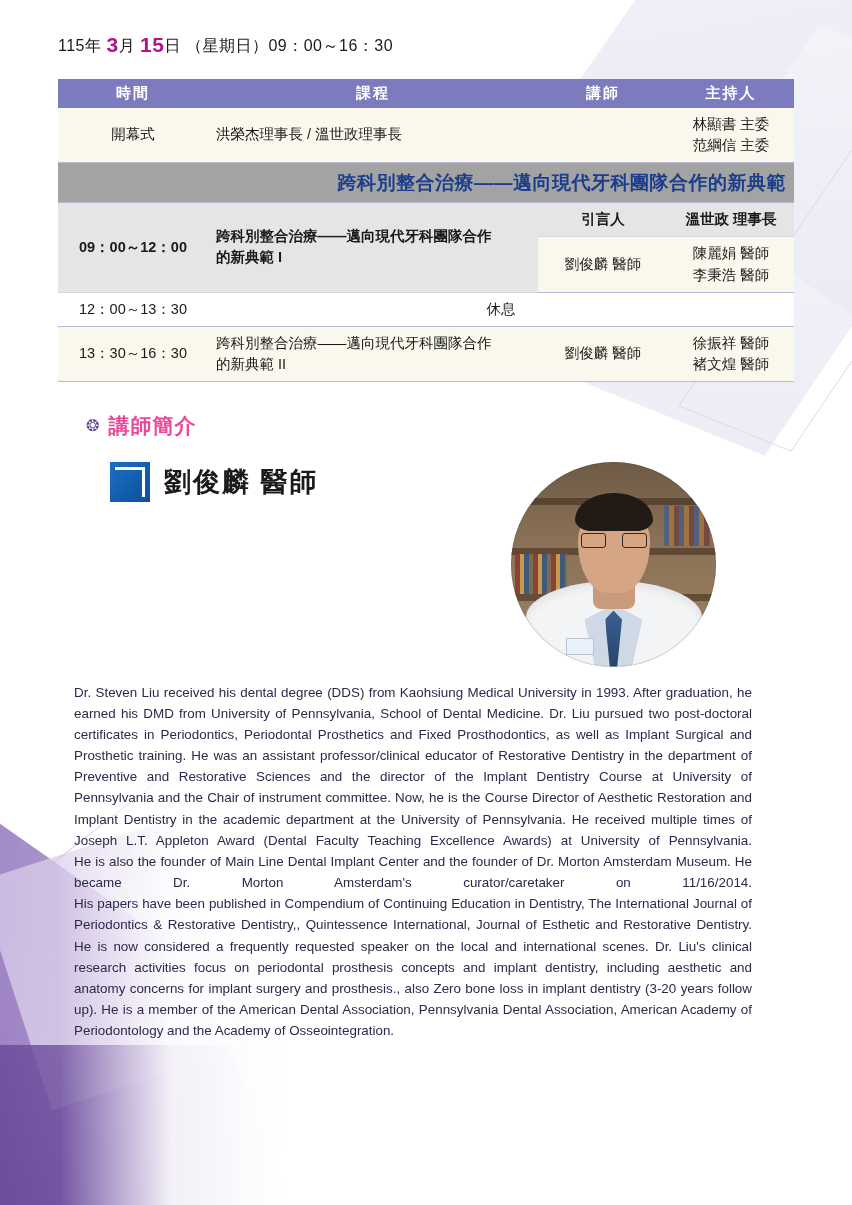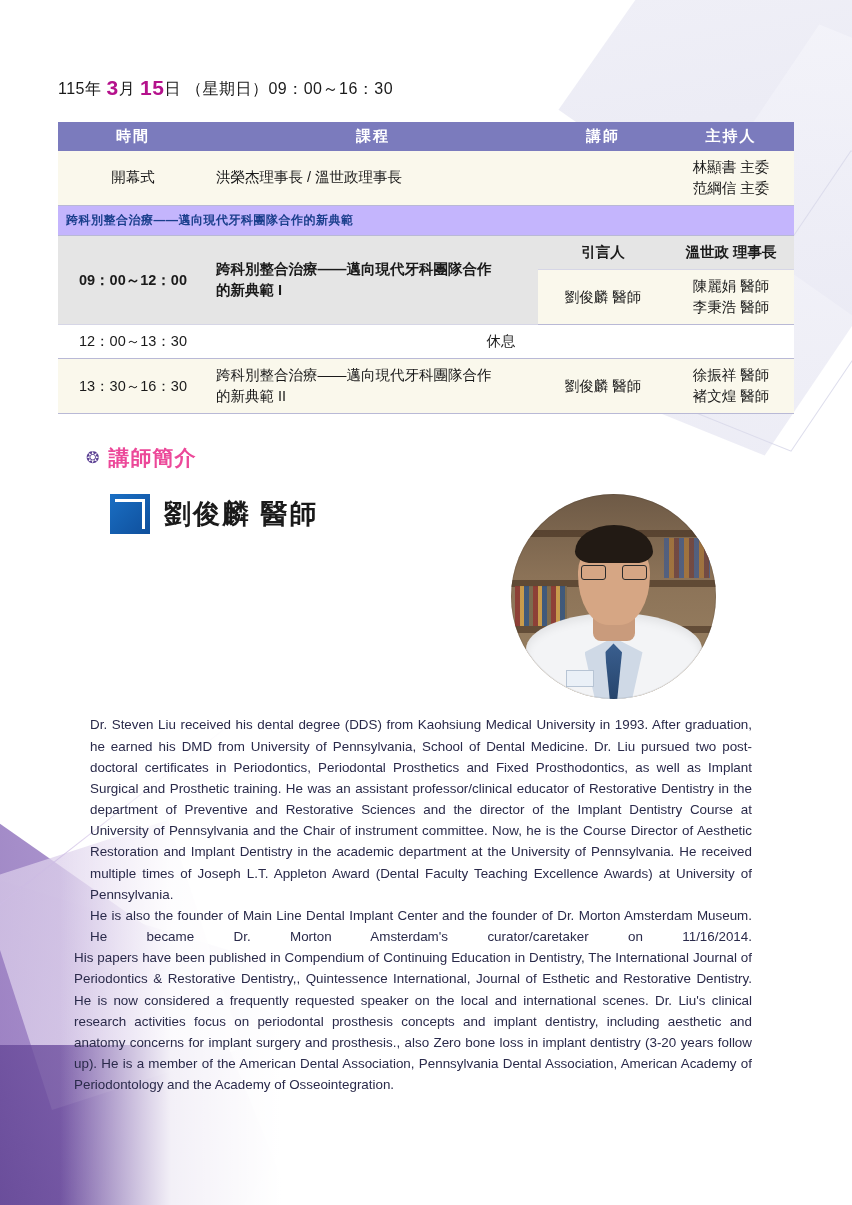--- a/index.html
+++ b/index.html
@@ -91,21 +91,21 @@
     position: absolute;
     left: 60px; bottom: 0;
     width: 792px; height: 560px;
     background: linear-gradient(90deg, rgba(255,255,255,0) 0%, rgba(255,255,255,.9) 14%, #fff 28%);
   }
 
   
   .page {
     position: relative;
     z-index: 5;
-    padding: 68px 58px 0 58px;
+    padding: 25px 58px 0 58px;
     box-sizing: border-box;
   }
 
   .headline {
     font-size: 16px;
     color: #1a1a1a;
     letter-spacing: .5px;
     line-height: 1.9;
     white-space: nowrap;
   }
@@ -154,25 +154,25 @@
   }
   table.schedule td {
     border-bottom: 1px solid #b9b9d6;
     padding: 6px 8px;
     vertical-align: middle;
     line-height: 1.45;
   }
   .row-open td { background: #faf8ec; }
   .row-rest  td { background: #ffffff; text-align: center; }
   .row-sec   td {
-    background: #c4b5fd;
-    text-align: left;
+    background: #a3a3a3;
+    text-align: right;
     font-weight: bold;
     color: #1a3e8c;
-    font-size: 12px;
+    font-size: 19px;
     letter-spacing: .5px;
     padding: 7px 8px;
   }
   .row-a td { background: #e5e5e5; font-weight: bold; }
   .row-b td { background: #faf8ec; }
   .row-c td { background: #faf8ec; }
   .cell-center { text-align: center; }
   .cell-time   { text-align: center; white-space: nowrap; }
   .cell-course { text-align: left; padding-left: 14px; }
   .thin-bb { border-bottom: 1px solid #d6d6e6 !important; }
@@ -358,21 +358,21 @@
   
   .bio {
     margin-top: 8px;
     padding: 0 42px 0 16px;
     font-size: 13.4px;
     line-height: 1.58;
     color: #2a2a4a;
     text-align: justify;
   }
   .bio p { margin: 0; }
-  .bio p.just { text-align: justify; text-align-last: justify; margin-left: 16px; }
+  .bio p.just { text-align: justify; text-align-last: justify; }
   .bio p.normal { text-align: justify; text-align-last: left; }
 </style>
 </head>
 <body>
 
 <div class="bg-layer">
   <div class="bg-tr-1"></div>
   <div class="bg-tr-2"></div>
   <div class="bg-tr-3"></div>
   <div class="bg-bl-1"></div>

